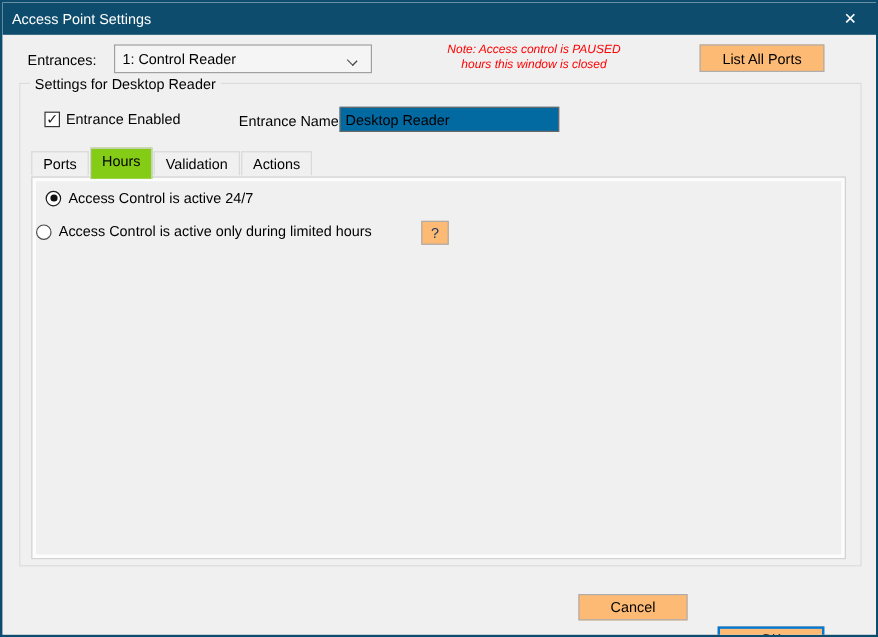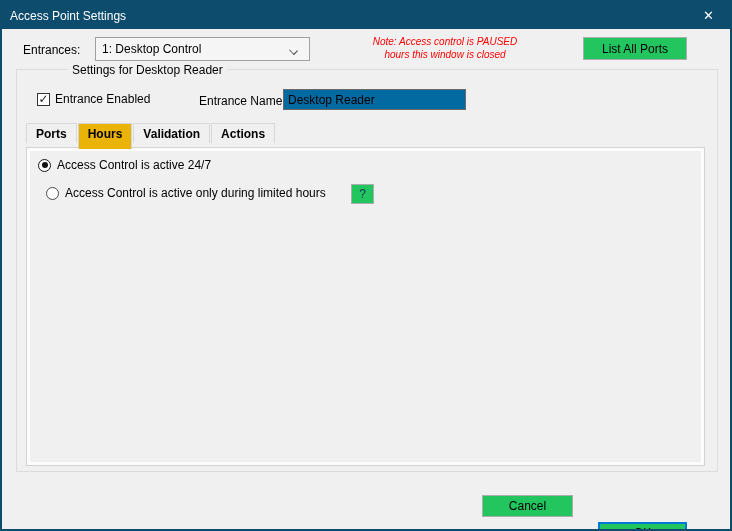--- a/index.html
+++ b/index.html
@@ -39,77 +39,77 @@
     border-right:1px solid #444;border-bottom:1px solid #444;
     transform:rotate(45deg) scale(1,.8);
   }
   .note{
     position:absolute;left:348px;top:33px;width:190px;
     color:#FF0000;font-style:italic;text-align:center;
     font-size:10px;line-height:13px;
   }
   .btn{
     position:absolute;
-    background:#22c55e;border:1px solid #ADADAD;
+    background:#fdba74;border:1px solid #ADADAD;
     display:flex;align-items:center;justify-content:center;
     font-size:12px;cursor:default;
   }
   .btn-listports{left:581px;top:35px;width:104px;height:23px;}
   
   .groupbox{
     position:absolute;left:14px;top:67px;width:702px;height:403px;
     border:1px solid #DCDCDC;
   }
   .groupbox>.gb-title{
     position:absolute;top:-7px;left:8px;
-    background:#F0F0F0;padding:0 4px;white-space:nowrap;margin-left:43px;
+    background:#F0F0F0;padding:0 4px;white-space:nowrap;
   }
   .check-row{
     position:absolute;left:35px;top:90px;
     display:flex;align-items:center;gap:5px;
   }
   .checkbox{
     width:13px;height:13px;background:#FFFFFF;border:1px solid #333;
     display:flex;align-items:center;justify-content:center;
     font-size:12px;font-weight:bold;color:#1a1a1a;line-height:1;
   }
   .entrance-name-label{left:197px;top:92px;}
   .textinput{
     position:absolute;left:281px;top:87px;width:183px;height:21px;
     background:#0369a1;border:1px solid #696969;
     font-family:"Liberation Sans","DejaVu Sans",sans-serif;
     font-size:12px;padding:0 4px;outline:none;
   }
   
   .tabstrip{
     position:absolute;left:24px;top:121px;height:26px;
-    display:flex;align-items:flex-start;z-index:2;font-weight:bold;
+    display:flex;align-items:center;z-index:2;
   }
   .tab{
     height:20px;background:#F0F0F0;
     border:1px solid #D9D9D9;border-bottom:none;
     padding:0 9px;display:flex;align-items:flex-start;
     padding-top:3px;margin-right:1px;cursor:default;
   }
   .tab.active{
-    height:26px;background:#eab308;
+    height:26px;background:#84cc16;
     position:relative;z-index:3;
     border:1px solid #D3D3D3;border-bottom:none;
   }
   .tabpage{
     position:absolute;left:24px;top:145px;width:679px;height:319px;
     background:#F0F0F0;border:1px solid #D3D3D3;
     box-shadow:inset 0 0 0 3px #FCFCFC;z-index:1;
   }
   
   .radio-row{
     position:absolute;display:flex;align-items:center;gap:6px;z-index:4;
   }
   .radio-row.r1{left:36px;top:156px;}
-  .radio-row.r2{left:44px;top:184px;}
+  .radio-row.r2{left:28px;top:184px;}
   .radio{
     width:13px;height:13px;border-radius:50%;
     background:#FFFFFF;border:1px solid #4A4A4A;
     display:flex;align-items:center;justify-content:center;
   }
   .radio.selected{border:1px solid #1a1a1a;}
   .radio.selected::after{
     content:"";width:6px;height:6px;border-radius:50%;background:#111;
   }
   .btn-help{left:349px;top:182px;width:23px;height:20px;z-index:4;color:#16305d;}
@@ -129,21 +129,21 @@
   <div class="titlebar">
     <span>Access Point Settings</span>
   </div>
   <div class="close-btn">
     <span>✕</span>
   </div>
 
   <span class="lbl" style="left:21px;top:41px;">Entrances:</span>
 
   <div class="combo">
-    <span>1: Desktop Control</span>
+    <span>1: Control Reader</span>
     <span class="chev"></span>
   </div>
 
   <div class="note">
     <div>Note: Access control is PAUSED</div>
     <div>hours this window is closed</div>
   </div>
 
   <div class="btn btn-listports">
     <span>List All Ports</span>

